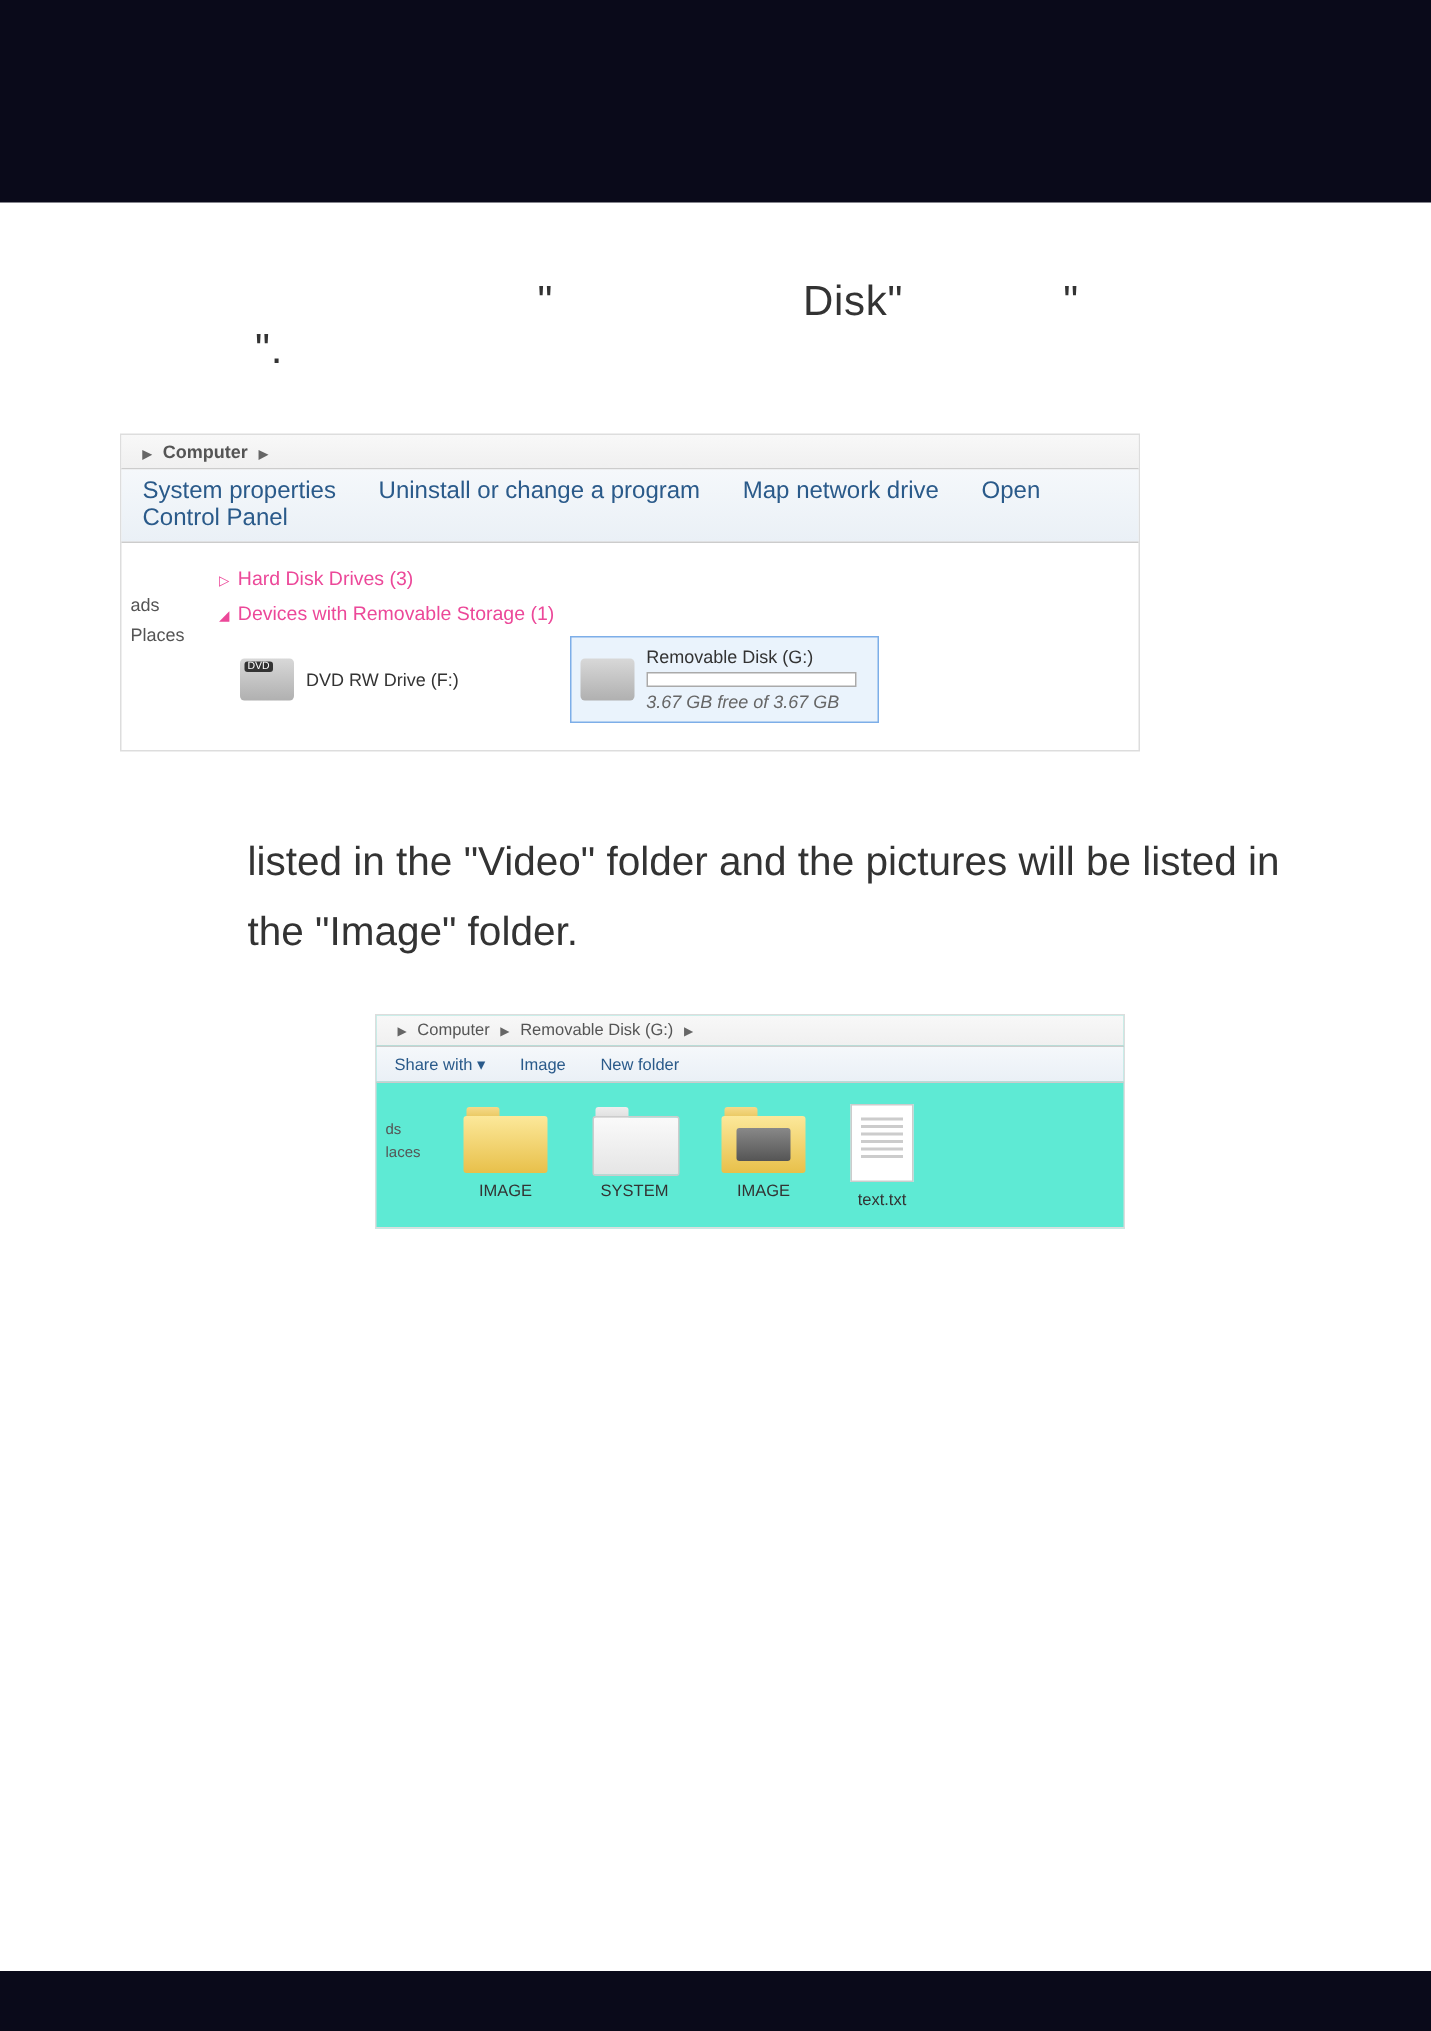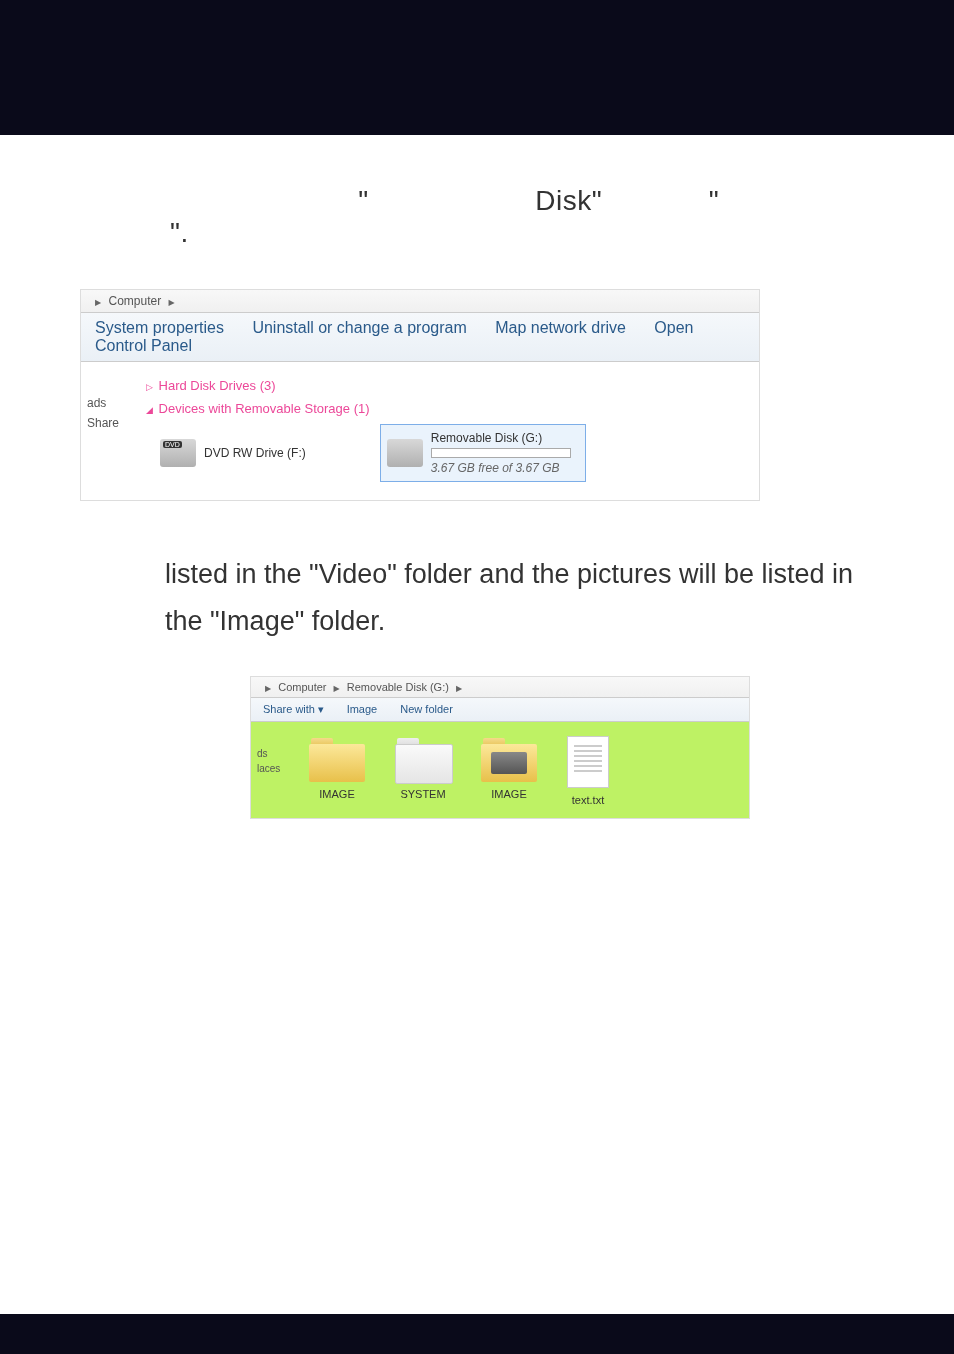--- a/index.html
+++ b/index.html
@@ -32,20 +32,21 @@
       width: 680px;
       border: 1px solid #ddd;
       background: #fff;
     }
     .ss1-breadcrumb {
       background: linear-gradient(#f8f8f8, #f0f0f0);
       border-bottom: 1px solid #ccc;
       padding: 4px 10px;
       font-size: 12px;
       color: #555;
+      font-weight: bold;
     }
     .ss1-breadcrumb .tri {
       font-size: 8px;
       margin: 0 4px;
       color: #666;
     }
     .ss1-toolbar {
       background: linear-gradient(#f5f8fb, #eaf0f6);
       border-bottom: 1px solid #ccc;
       padding: 6px 14px;
@@ -144,21 +145,21 @@
       color: #333;
       line-height: 1.75;
       margin-bottom: 30px;
     }
     
     
     .screenshot2 {
       margin-left: 80px;
       width: 500px;
       border: 1px solid #ddd;
-      background: #bef264;
+      background: #5eead4;
     }
     .ss2-breadcrumb {
       background: linear-gradient(#f8f8f8, #f0f0f0);
       border-bottom: 1px solid #ccc;
       padding: 4px 10px;
       font-size: 11px;
       color: #555;
     }
     .ss2-breadcrumb .tri {
       font-size: 8px;
@@ -294,21 +295,21 @@
     </div>
     <div class="ss1-toolbar">
       <span>System properties</span>
       <span>Uninstall or change a program</span>
       <span>Map network drive</span>
       <span>Open Control Panel</span>
     </div>
     <div class="ss1-body">
       <div class="ss1-sidebar">
         <div>ads</div>
-        <div>Share</div>
+        <div>Places</div>
       </div>
       <div class="ss1-main">
         <div class="ss1-group-header">
           <span class="tri2">▷</span>
           <span>Hard Disk Drives (3)</span>
         </div>
         <div class="ss1-group-header">
           <span class="tri2">◢</span>
           <span>Devices with Removable Storage (1)</span>
         </div>

